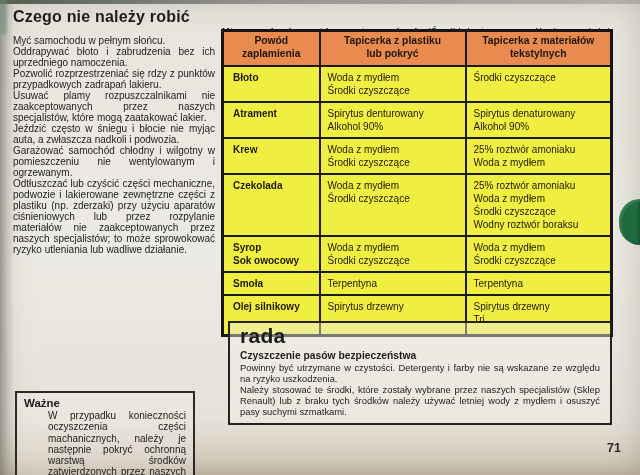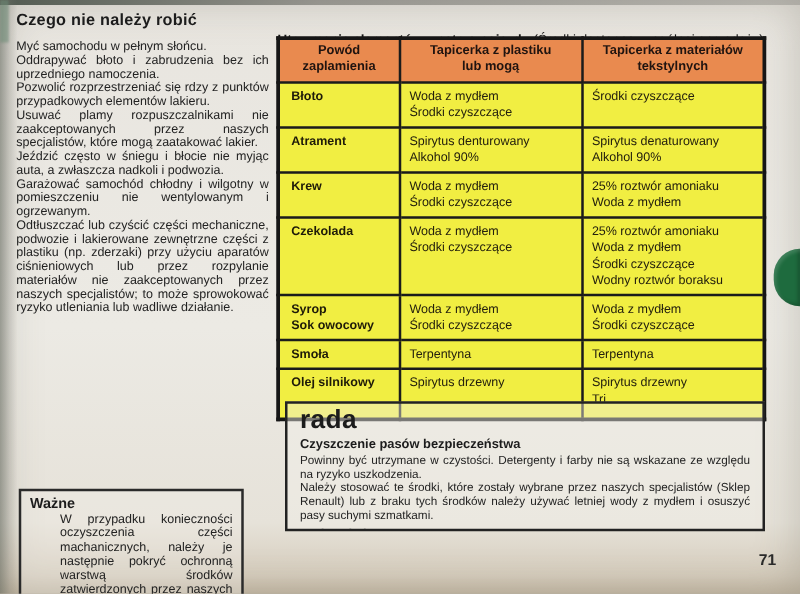--- a/index.html
+++ b/index.html
@@ -25,21 +25,21 @@
     position: absolute; left: 0; top: 0; width: 14px; height: 100%;
     background: linear-gradient(90deg, rgba(100,105,95,0.55), rgba(120,120,112,0.22) 55%, rgba(0,0,0,0));
   }
   .corner-smudge {
     position: absolute; left: 0; top: 0; width: 7px; height: 34px;
     background: rgba(110,140,118,0.55); filter: blur(1px);
   }
 
   
   .left-col { position: absolute; left: 13px; top: 8px; width: 202px; }
-  .left-title { font-size: 13px; font-weight: bold; letter-spacing: 0.2px; margin-bottom: 9px; }
+  .left-title { font-size: 16px; font-weight: bold; letter-spacing: 0.2px; margin-bottom: 9px; }
   .left-list p {
     font-size: 10px; line-height: 1.1; text-align: justify;
     text-justify: inter-word; color: #222;
   }
 
   .important-box {
     position: absolute; left: 15px; top: 391px; width: 180px;
     border: 2px solid #2a2a2a; padding: 4px 7px 7px 7px;
     background: rgba(240,238,232,0.35);
   }
@@ -102,21 +102,21 @@
 <div class="page">
   <div class="top-edge"></div>
   <div class="spine-shadow"></div>
   <div class="corner-smudge"></div>
 
   <div class="left-col">
     <div class="left-title">Czego nie należy robić</div>
     <div class="left-list">
       <p>Myć samochodu w pełnym słońcu.</p>
       <p>Oddrapywać błoto i zabrudzenia bez ich uprzedniego namoczenia.</p>
-      <p>Pozwolić rozprzestrzeniać się rdzy z punktów przypadkowych elementów lakieru.</p>
+      <p>Pozwolić rozprzestrzeniać się rdzy z punktów przypadkowych zadrapań lakieru.</p>
       <p>Usuwać plamy rozpuszczalnikami nie zaakceptowanych przez naszych specjalistów, które mogą zaatakować lakier.</p>
       <p>Jeździć często w śniegu i błocie nie myjąc auta, a zwłaszcza nadkoli i podwozia.</p>
       <p>Garażować samochód chłodny i wilgotny w pomieszczeniu nie wentylowanym i ogrzewanym.</p>
       <p>Odtłuszczać lub czyścić części mechaniczne, podwozie i lakierowane zewnętrzne części z plastiku (np. zderzaki) przy użyciu aparatów ciśnieniowych lub przez rozpylanie materiałów nie zaakceptowanych przez naszych specjalistów; to może sprowokować ryzyko utleniania lub wadliwe działanie.</p>
     </div>
   </div>
 
   <div class="important-box">
     <h3>Ważne</h3>
     <p>W przypadku konieczności oczyszczenia części machanicznych, należy je następnie pokryć ochronną warstwą środków zatwierdzonych przez naszych specjalistów.</p>
@@ -130,21 +130,21 @@
     <colgroup>
         <col style="width:97px">
         <col style="width:146px">
         <col style="width:146px">
       </colgroup>
     <thead>
       <tr style="height:35px">
         <th>Powód
 zaplamienia</th>
         <th>Tapicerka z plastiku
-lub mogą</th>
+lub pokryć</th>
         <th>Tapicerka z materiałów
 tekstylnych</th>
       </tr>
     </thead>
     <tbody>
       <tr style="height:31px">
         <td class="cause">Błoto</td>
         <td>Woda z mydłem
 Środki czyszczące</td>
         <td>Środki czyszczące</td>

